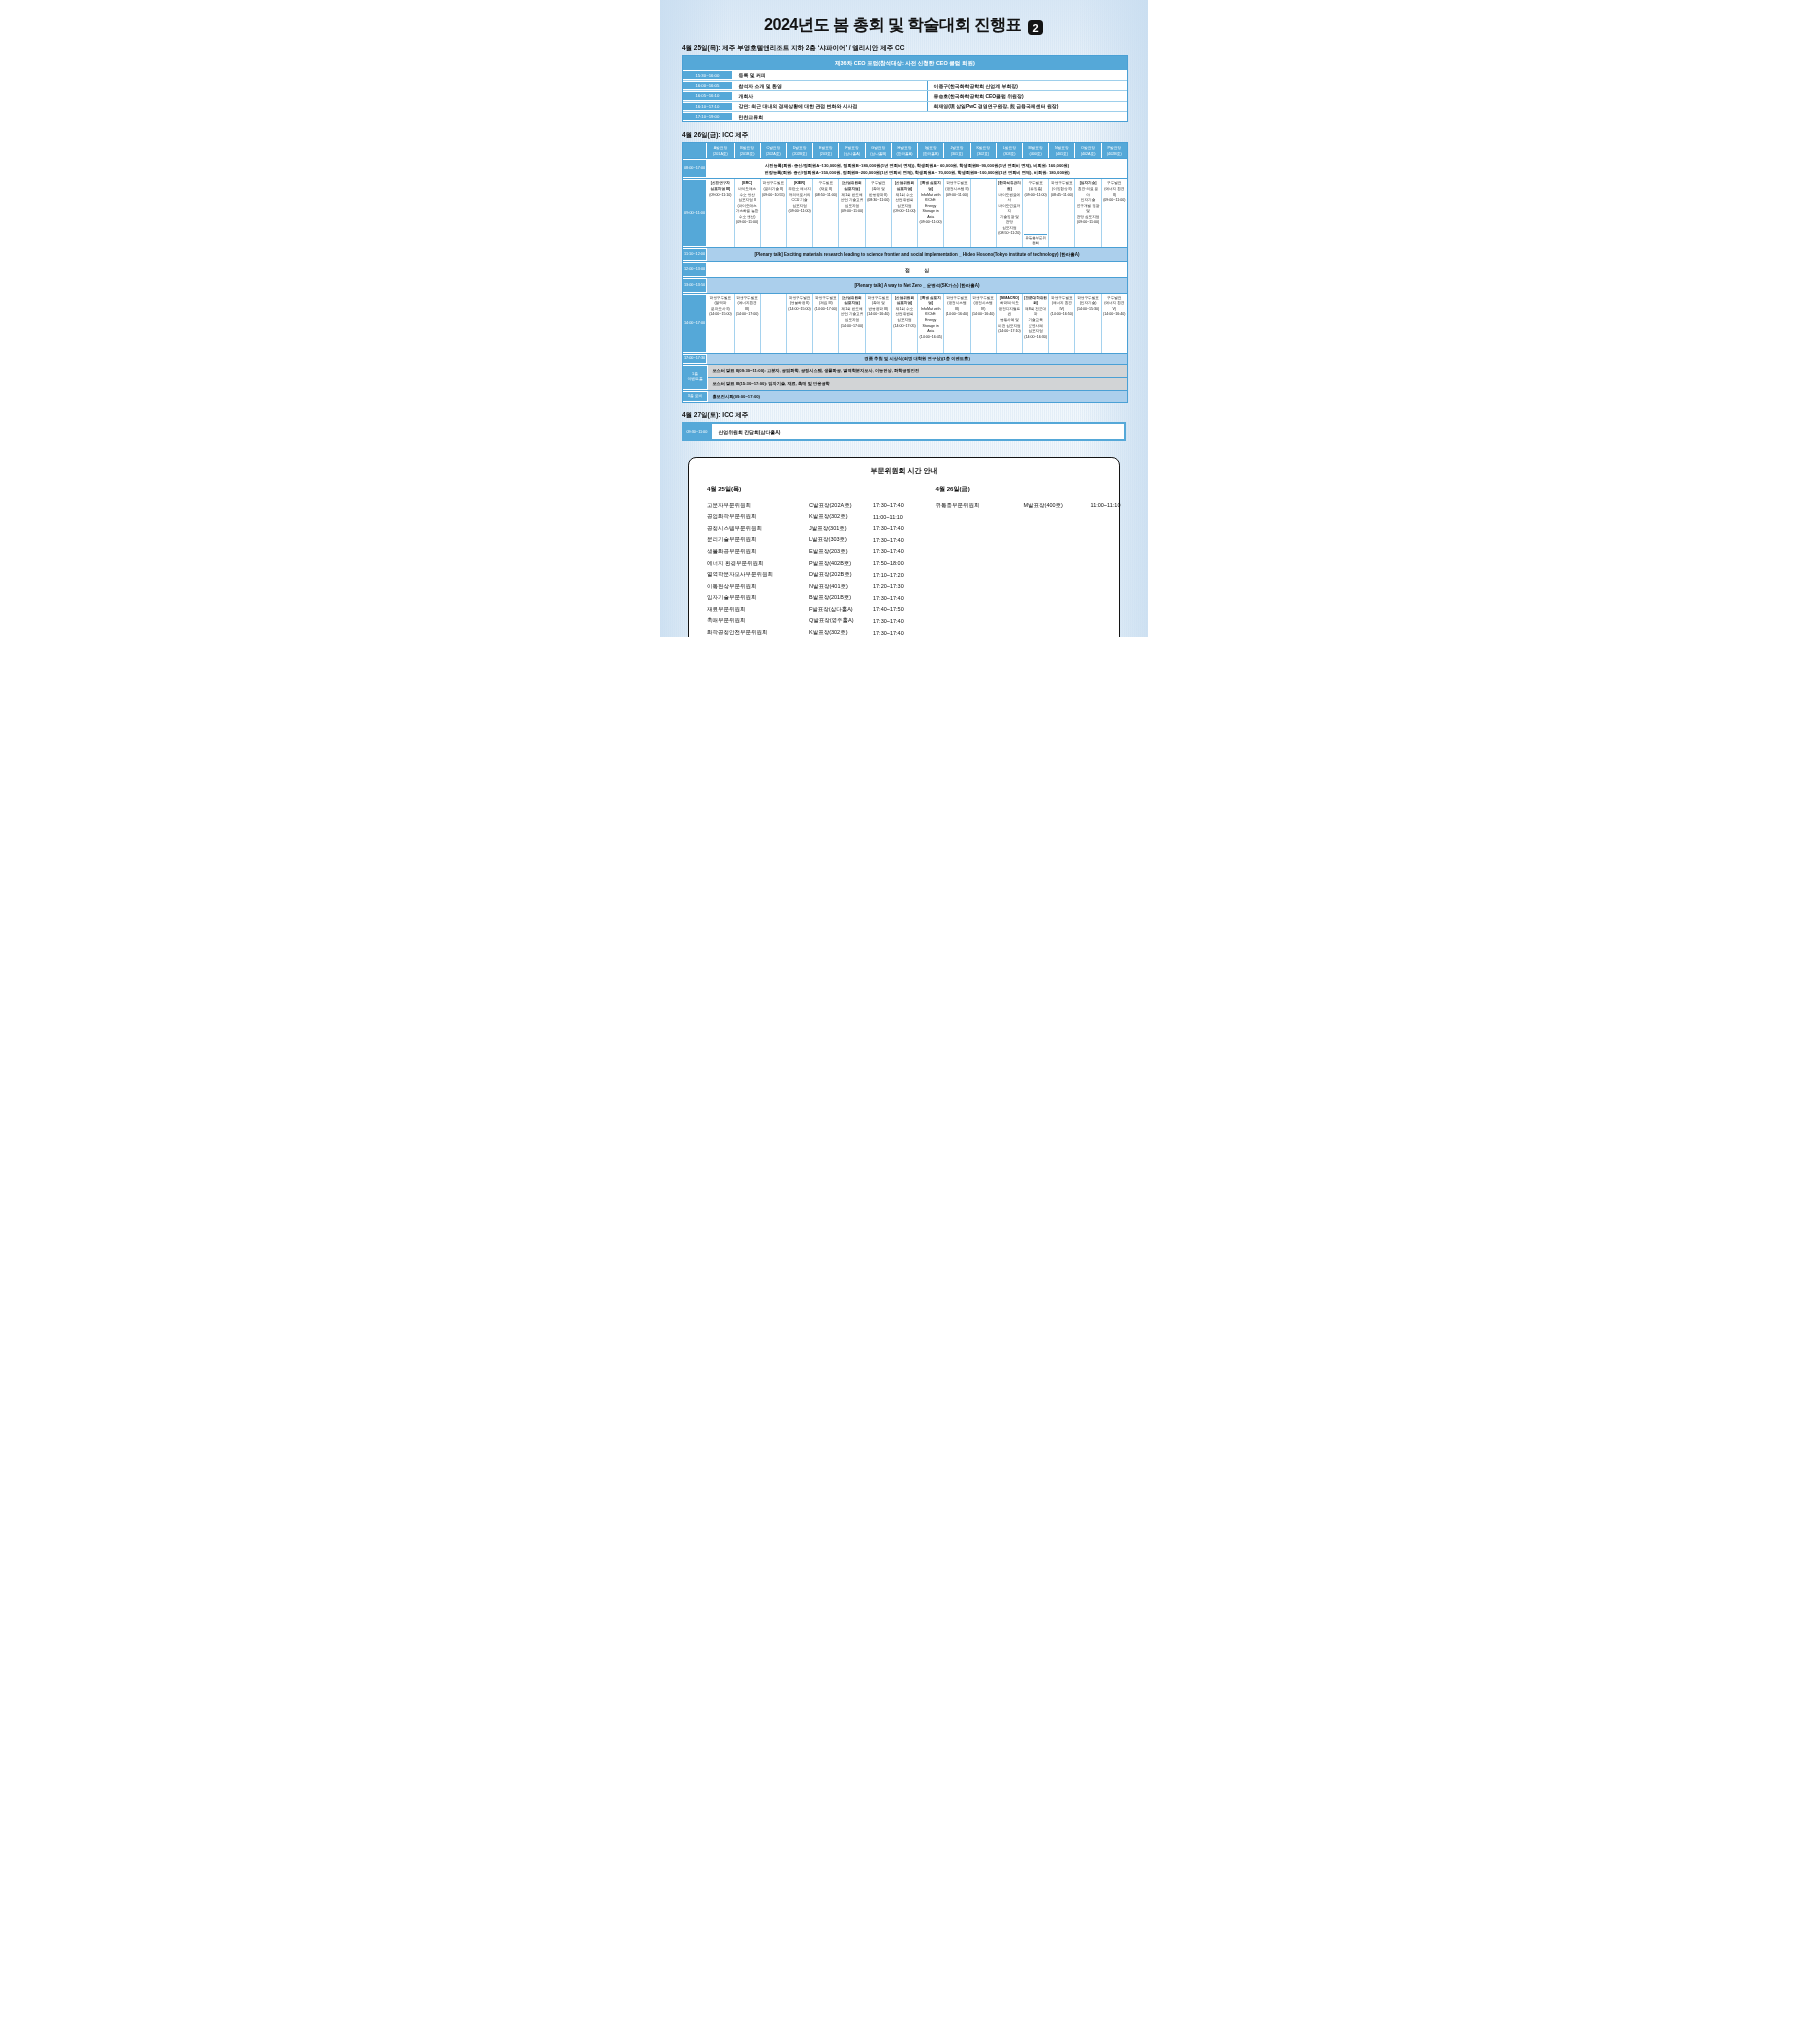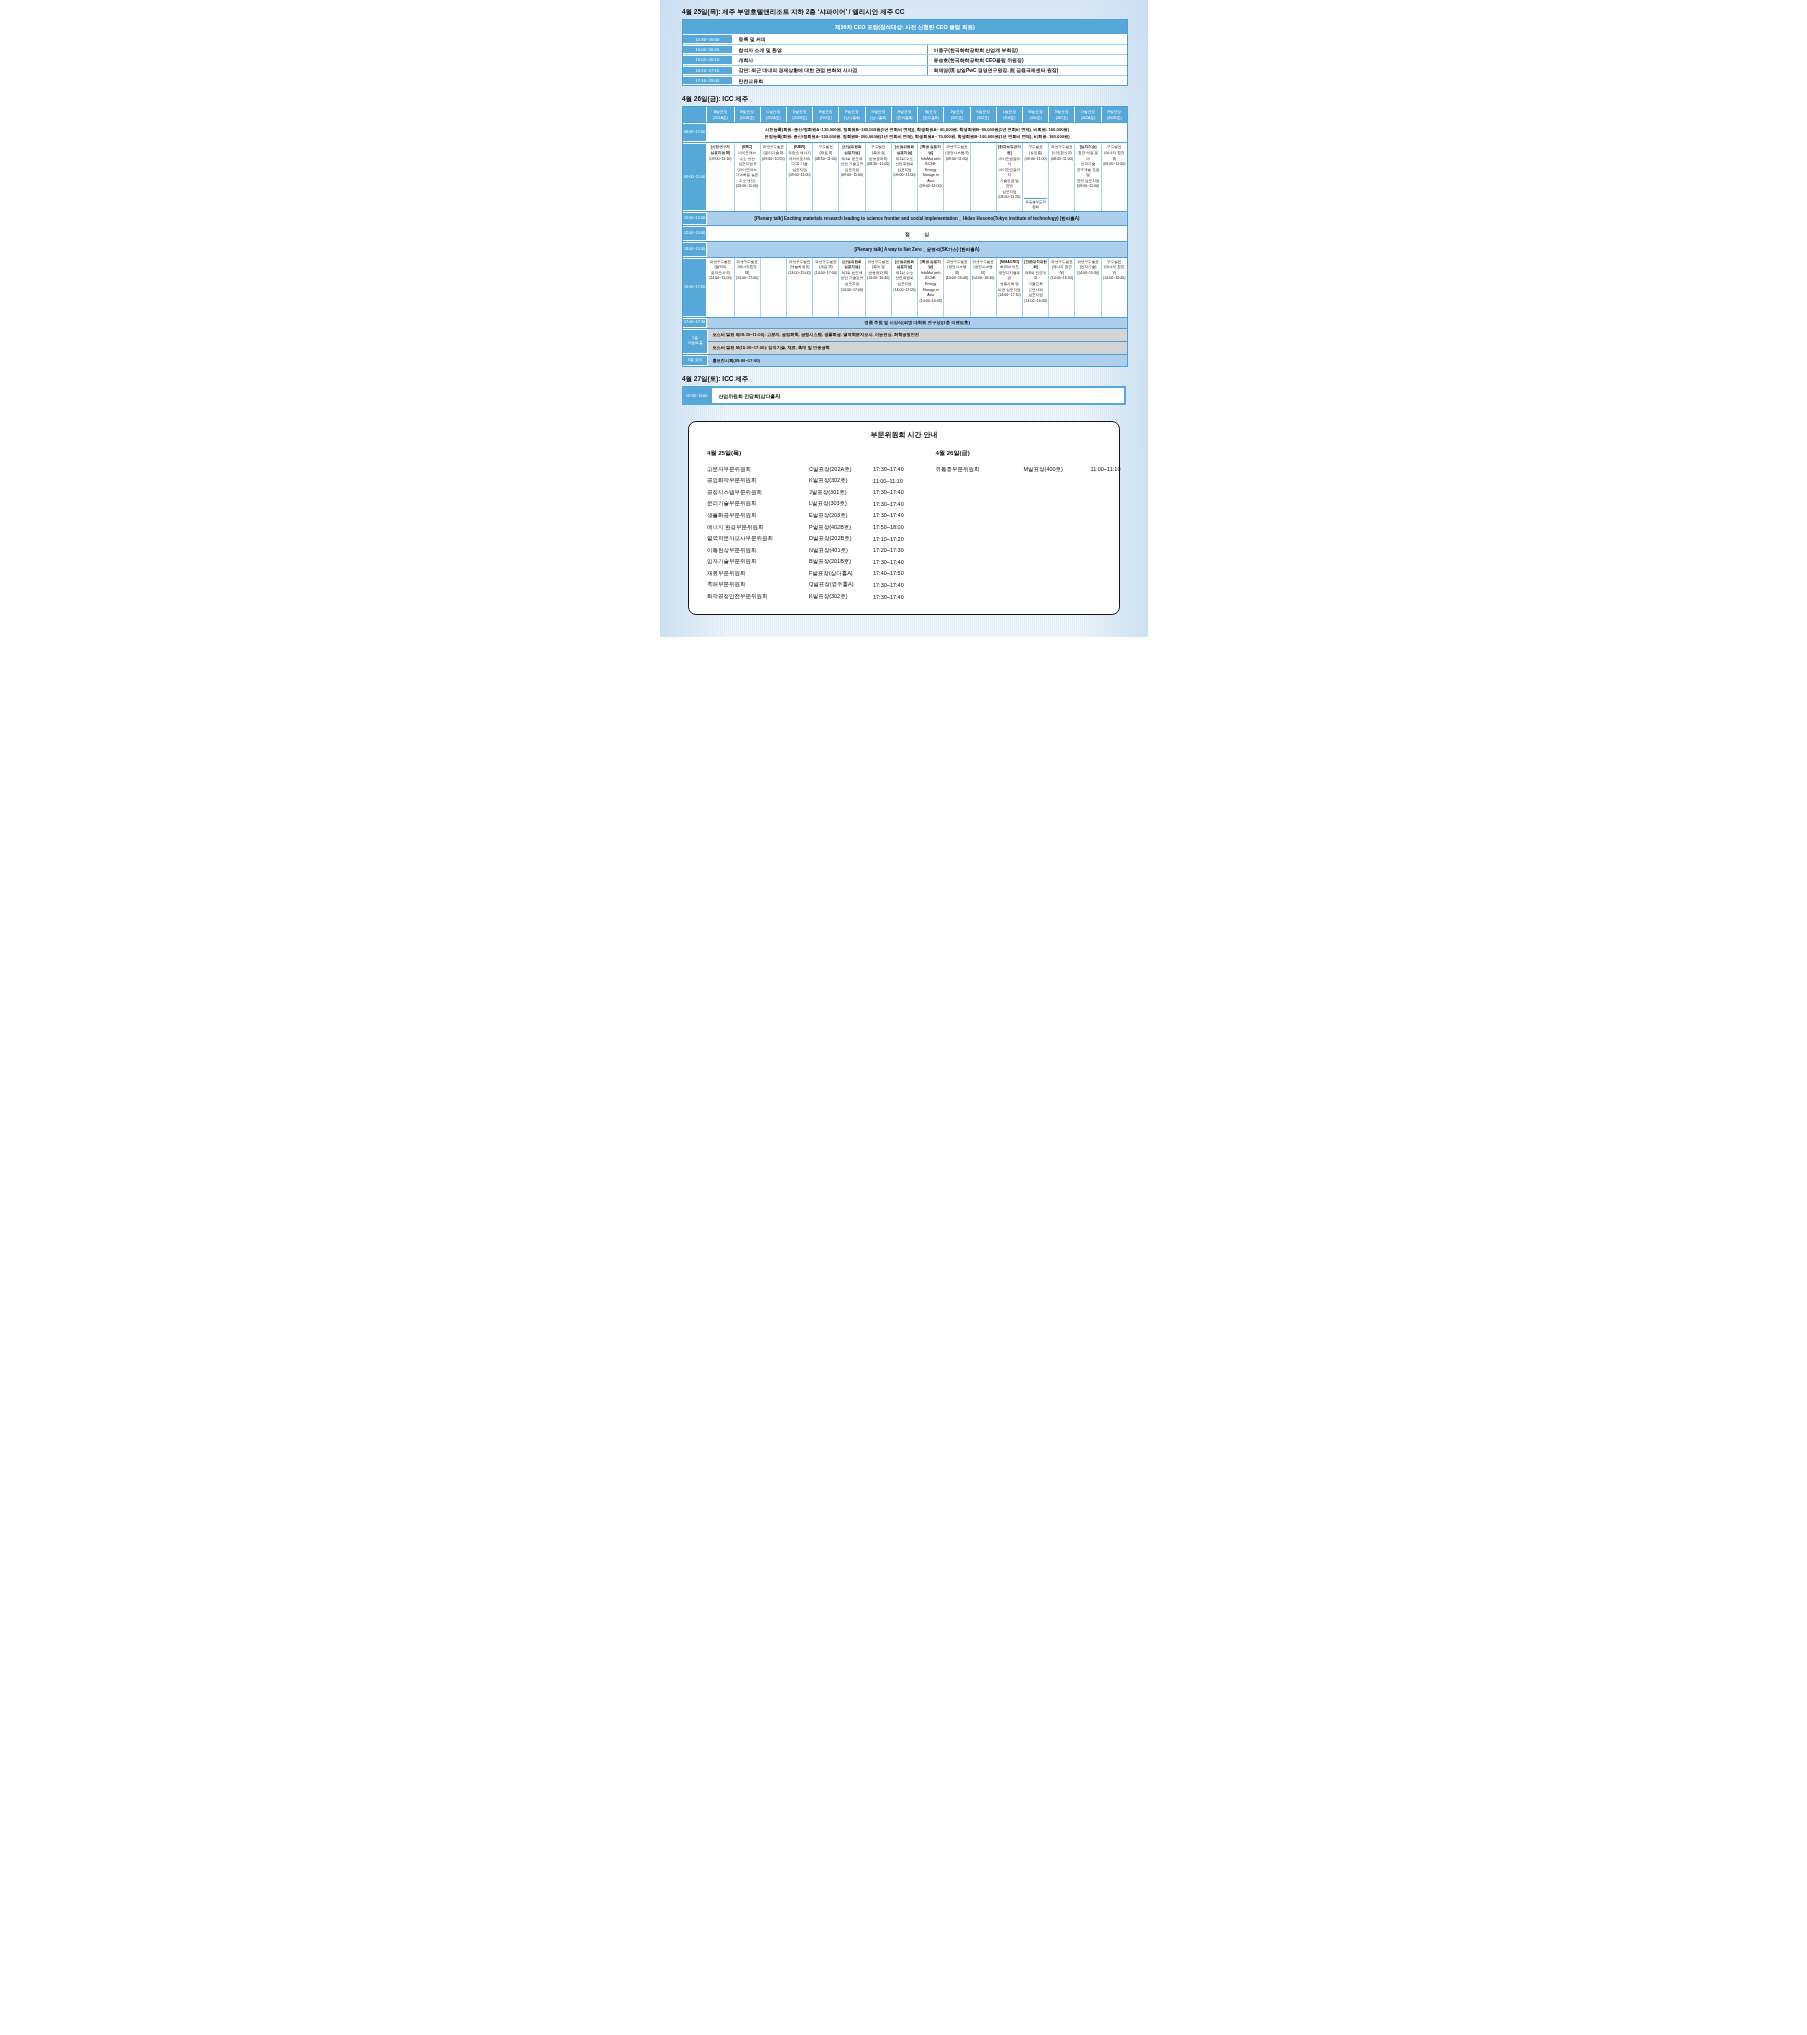--- a/index.html
+++ b/index.html
@@ -80,20 +80,24 @@
   .ccol-right{width:42%;}
   .cday{font-size:6.1px;font-weight:800;margin-bottom:5.7px;}
   .crow{display:grid;grid-template-columns:102px 64px 1fr;font-size:5.5px;height:11.6px;align-items:center;}
   .ccol-right .crow{grid-template-columns:88px 67px 1fr;}
 </style>
 </head>
 <body>
 
 <div id="page">
 
+  <div class="title-wrap">
+    <span class="title">2024년도 봄 총회 및 학술대회 진행표</span>
+    <span class="badge">2</span>
+  </div>
 
   <div class="day-heading">4월 25일(목): 제주 부영호텔앤리조트 지하 2층 ‘샤파이어’ / 엘리시안 제주 CC</div>
 
   <div class="ceo-table">
     <div class="ceo-head">제36차 CEO 포럼(참석대상: 사전 신청한 CEO 클럽 회원)</div>
     <div class="ceo-row">
       <div class="ceo-time">15:30~16:00</div>
       <div class="ceo-act full">등록 및 커피</div>
     </div>
     <div class="ceo-row">

